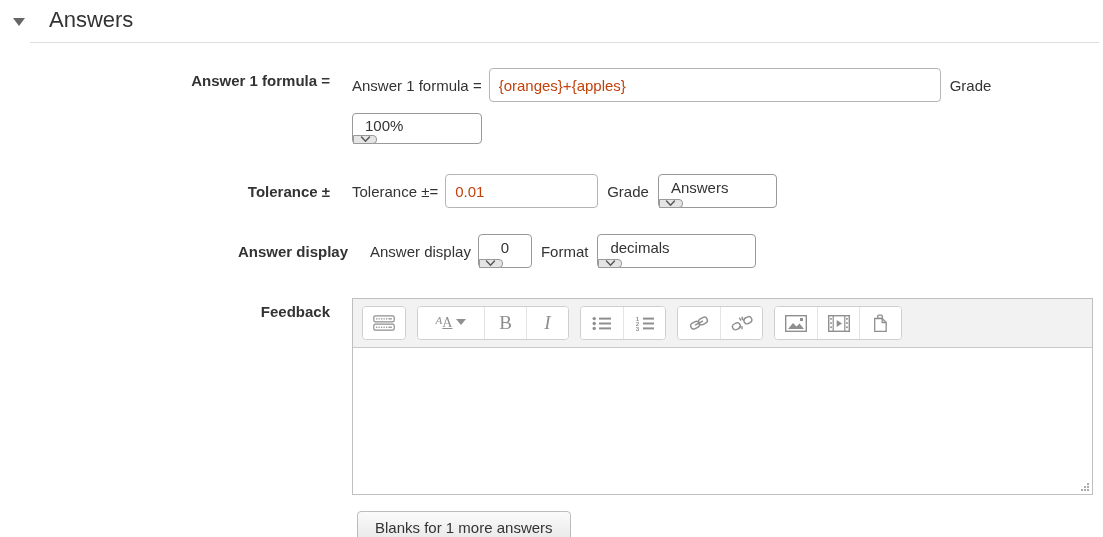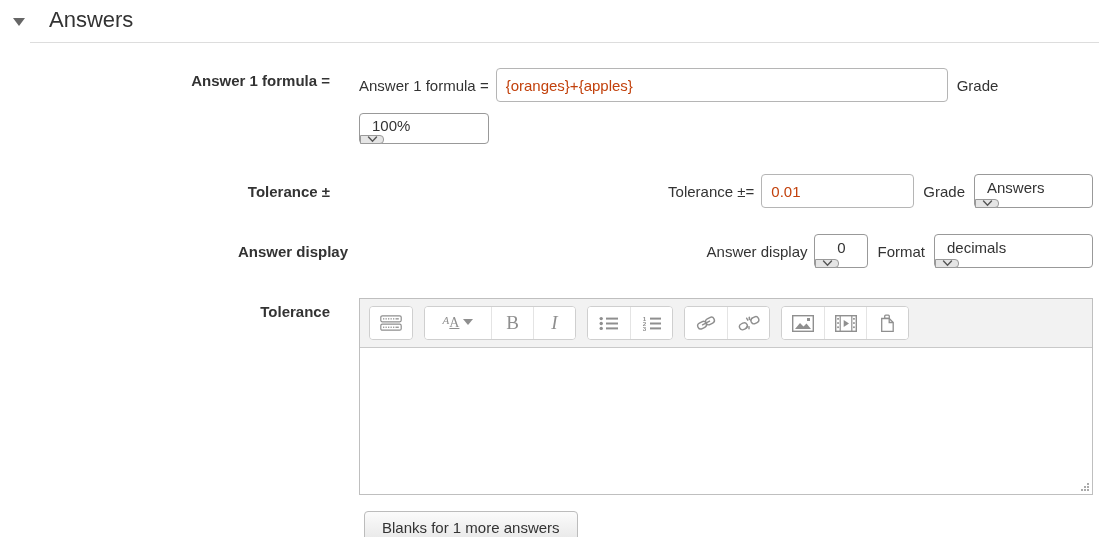--- a/index.html
+++ b/index.html
@@ -14,21 +14,21 @@
   .tri {
     width:0; height:0; margin-top:4px; cursor:pointer;
     border-left:6.5px solid transparent; border-right:6.5px solid transparent;
     border-top:8px solid #666;
   }
   h2.title { margin:0; font-size:22px; font-weight:400; color:#333; cursor:pointer; }
   hr.rule { border:none; border-top:1px solid #ddd; margin:9px 4px 0 30px; }
 
   
   .form { padding-right:10px; }
-  .frow { display:grid; grid-template-columns:330px 1fr; column-gap:29px; }
+  .frow { display:grid; grid-template-columns:330px 1fr; column-gap:22px; }
   .flabel { text-align:right; font-weight:bold; color:#333; white-space:nowrap; }
   .inline { display:flex; align-items:center; }
   .inline-label { margin-right:7px; white-space:nowrap; }
   .after-label { margin-left:9px; }
   .mid-label { margin:0 9px; white-space:nowrap; }
 
   .text-input {
     height:34px; border:1px solid #b5b5b5; border-radius:4px;
     padding:0 9px; font-family:inherit; font-size:15px; color:#c2410c;
     background:#fff; outline:none;
@@ -50,21 +50,21 @@
   .grade-select  { width:130px; height:31px; }
   .type-select   { width:119px; height:34px; }
   .display-select{ width:54px;  height:34px; }
   .display-select .select-value { padding-left:0; justify-content:center; }
   .format-select { width:159px; height:34px; }
 
   .row1 { margin-top:25px; }
   .row1 .flabel { line-height:26px; }
   .second-line { margin-top:11px; }
   .row2 { margin-top:30px; align-items:center; }
-  .row2 .fcontent, .row3 .fcontent { display:flex; align-items:center;justify-content:flex-end; }
+  .row2 .fcontent, .row3 .fcontent { display:flex; align-items:center; }
   .row3 { margin-top:26px; align-items:center;margin-left:18px; }
   .row4 { margin-top:30px; }
   .row4 .flabel { padding-top:5px; }
 
   
   .editor { border:1px solid #bfbfbf; background:#fff; }
   .editor-toolbar {
     background:#f2f2f2; border-bottom:1px solid #c9c9c9;
     padding:7px 9px; display:flex; gap:11px; align-items:center;
   }
@@ -168,21 +168,21 @@
           <span class="select-btn">
             <svg width="11" height="7" viewBox="0 0 11 7">
                 <polyline points="1.5,1 5.5,5.3 9.5,1" fill="none" stroke="#555" stroke-width="1.4" stroke-linecap="round"></polyline>
               </svg>
           </span>
         </div>
       </div>
     </div>
 
     <div class="frow row4">
-      <div class="flabel">Tolerance</div>
+      <div class="flabel">Feedback</div>
       <div class="fcontent">
         <div class="editor">
 
           <div class="editor-toolbar">
 
             <div class="tgroup">
               <button class="tbtn">
                 <svg width="22" height="16" viewBox="0 0 22 16">
                   <rect x="0.8" y="0.8" width="20.4" height="6" rx="1.5" fill="none" stroke="#8f8f8f" stroke-width="1.2"></rect>
                   <rect x="0.8" y="9.2" width="20.4" height="6" rx="1.5" fill="none" stroke="#8f8f8f" stroke-width="1.2"></rect>

